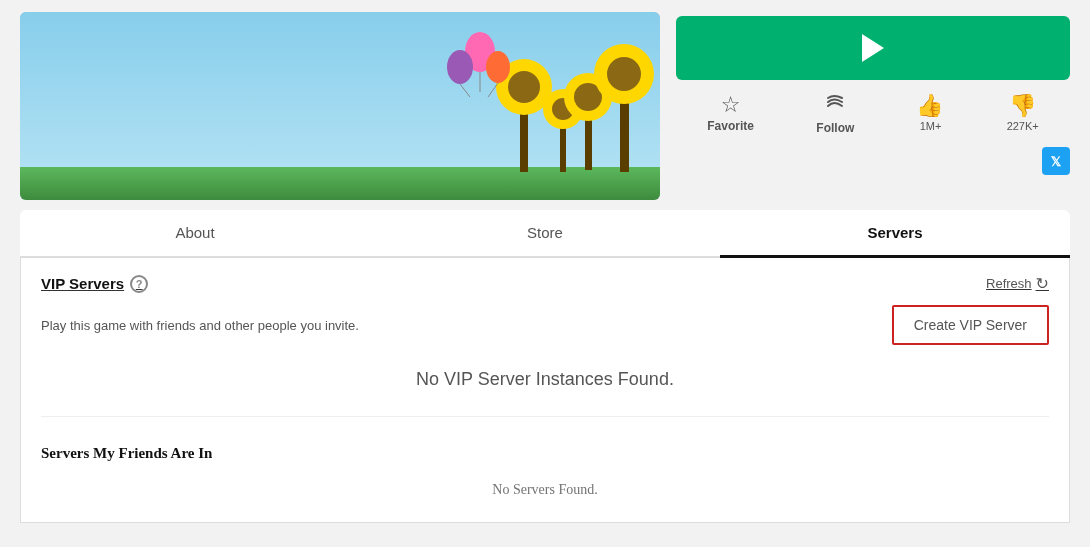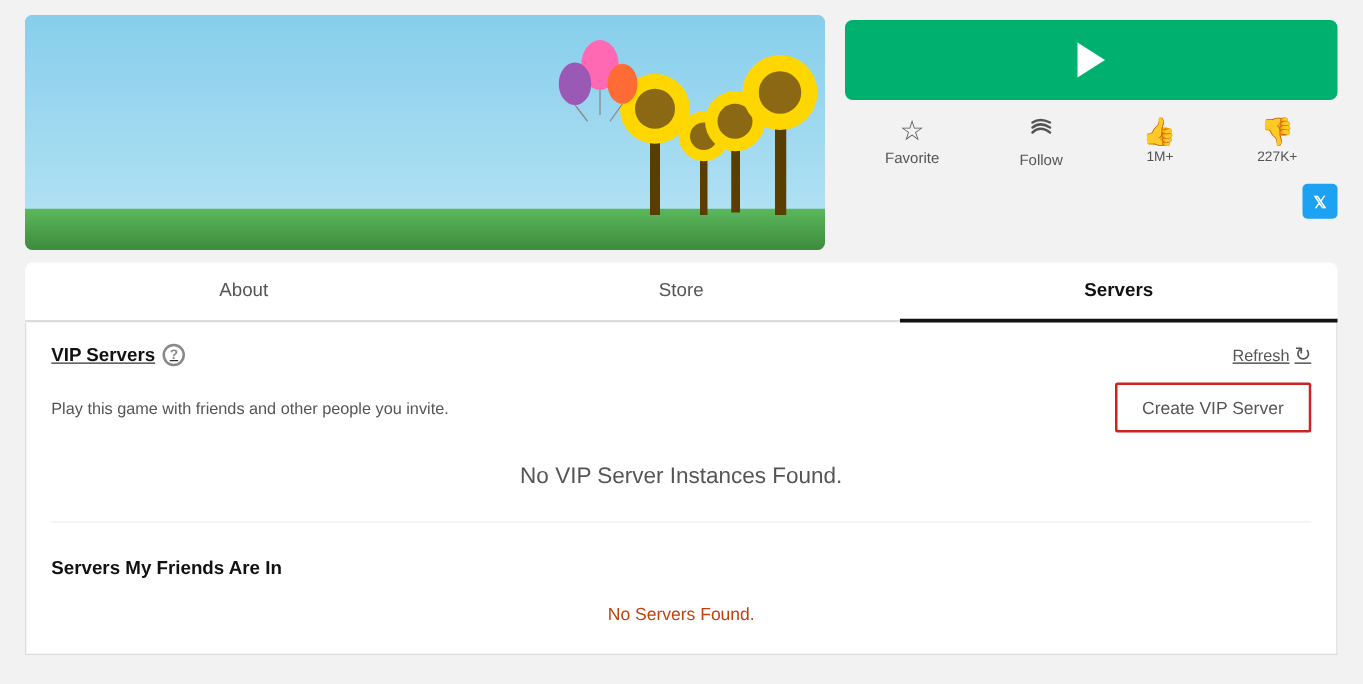--- a/index.html
+++ b/index.html
@@ -110,20 +110,21 @@
 
     .social-item .icon {
       font-size: 22px;
       color: #555;
       line-height: 1;
     }
 
     .social-item .label {
       font-size: 12px;
       color: #555;
+      font-weight: bold;
     }
 
     .vote-item {
       display: flex;
       flex-direction: column;
       align-items: center;
       gap: 3px;
       cursor: pointer;
       color: #555;
     }
@@ -266,32 +267,33 @@
 
     .no-instances-text {
       text-align: center;
       color: #555;
       font-size: 18px;
       padding: 10px 0 18px;
     }
 
     .friends-section {
       margin-top: 28px;
+      font-family: Liberation Serif, serif;
     }
 
     .friends-title {
       font-size: 15px;
       font-weight: 700;
       color: #111;
       margin-bottom: 12px;
     }
 
     .no-servers-text {
       text-align: center;
-      color: #c2410c;
+      color: #737373;
       font-size: 14px;
       padding: 8px 0;
     }
 
     .divider {
       border: none;
       border-top: 1px solid #eee;
       margin: 8px 0 14px;
     }
 

